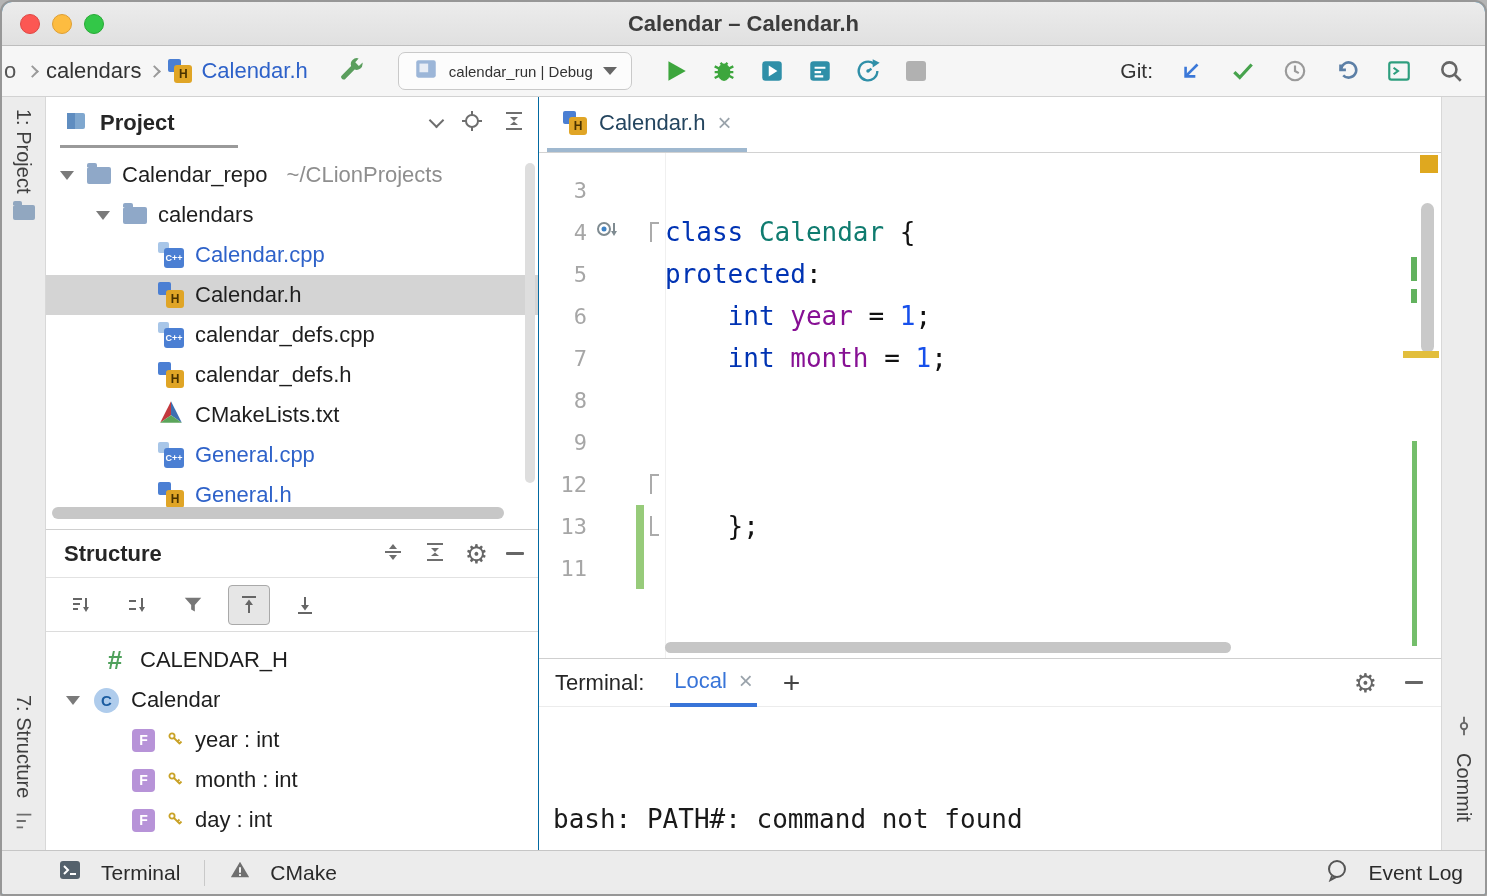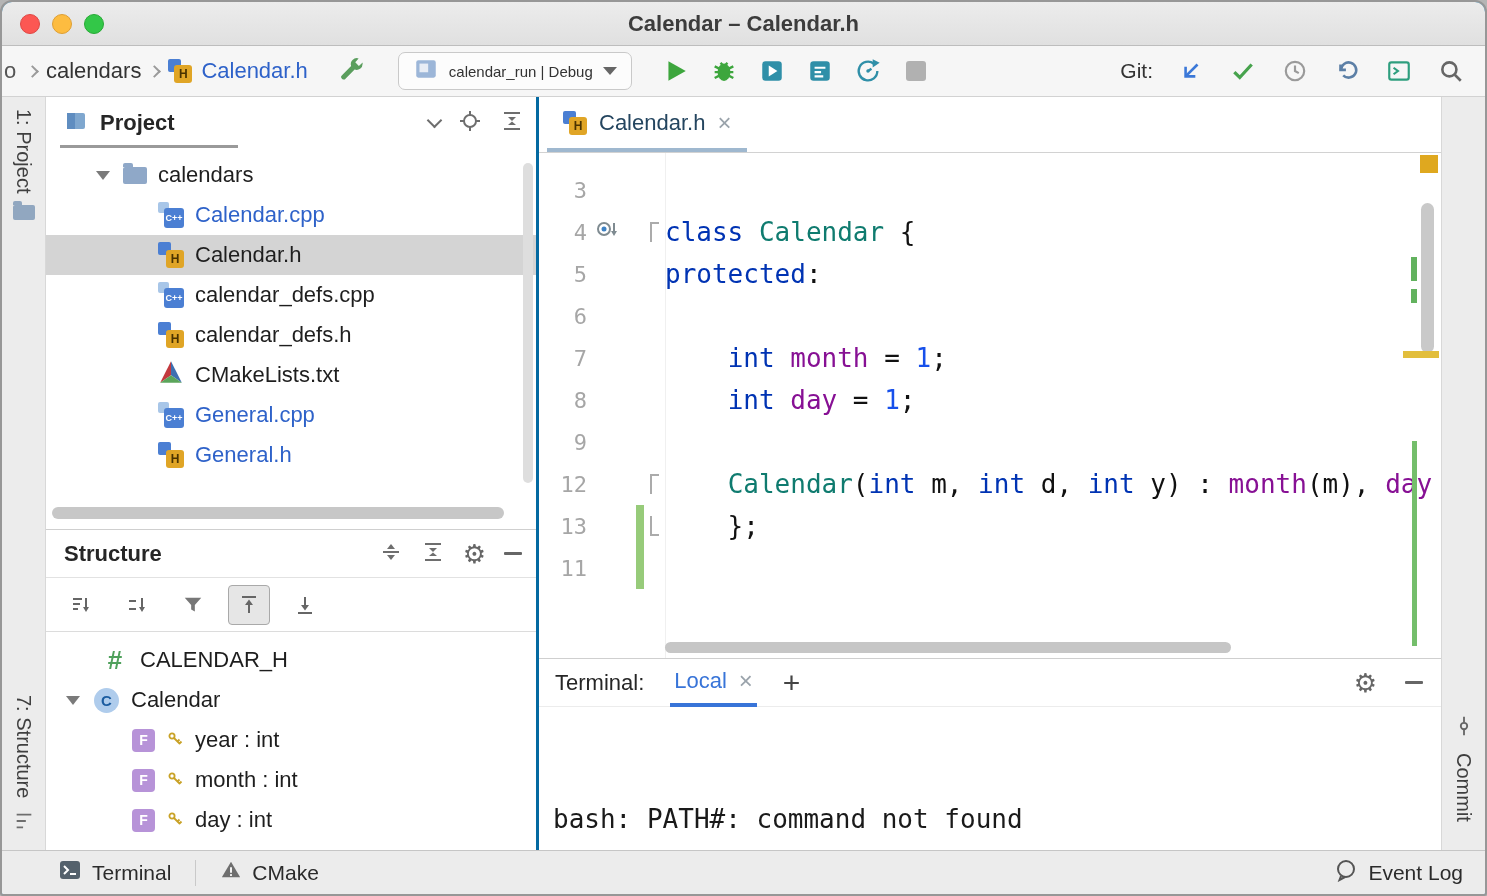--- a/index.html
+++ b/index.html
@@ -37,21 +37,21 @@
   .stripe.right{border-left:1px solid #D8D8D8}
   .stripe-btn{position:absolute;left:0;right:0;display:flex;flex-direction:column;align-items:center;gap:12px}
   .sb-top{top:12px}
   .sb-bottom{bottom:14px}
   .sb-commit{top:618px}
   .vtext{writing-mode:vertical-rl;font-size:20px;color:#3F3F3F}
   .mini-folder{width:22px;height:15px;background:#91A7C0;border-radius:2px;position:relative}
   .mini-folder::before{content:"";position:absolute;top:-4px;left:0;width:9px;height:4px;background:#91A7C0;border-radius:2px 2px 0 0}
 
   
-  .sidecol{width:493px;flex:none;display:flex;flex-direction:column;border-right:3px solid #0369a1;background:#fff;min-height:0}
+  .sidecol{width:493px;flex:none;display:flex;flex-direction:column;border-right:1px solid #0369a1;background:#fff;min-height:0}
   .panel-header{height:52px;flex:none;display:flex;align-items:center;padding:0 12px 0 18px;gap:12px;position:relative;background:#fff}
   .ph-title{font-size:22px;color:#262626;font-weight:bold}
   .ph-underline{position:absolute;left:14px;top:48px;width:178px;height:3px;background:#9A9A9A}
   .ph-actions{margin-left:auto;display:flex;align-items:center;gap:18px}
   .chev-dn{display:inline-block;width:11px;height:11px;border-right:2px solid #6E6E6E;border-bottom:2px solid #6E6E6E;transform:rotate(45deg);margin-top:-5px}
 
   .project-panel{height:432px;flex:none;display:flex;flex-direction:column;position:relative}
   .ptree{flex:1;position:relative;overflow:hidden;padding-top:6px}
   .row{height:40px;display:flex;align-items:center;font-size:22px;color:#1E1E1E;gap:11px;padding-left:12px;white-space:nowrap}
   .row.ind1{padding-left:48px}
@@ -120,21 +120,21 @@
   .term-header{height:48px;flex:none;display:flex;align-items:center;padding:0 18px 0 16px;gap:26px;border-bottom:1px solid #ECECEC}
   .term-title{font-size:22px;color:#262626}
   .term-tab{display:flex;align-items:center;gap:12px;height:48px;border-bottom:4px solid #3874D8;padding:0 4px}
   .term-tab-lbl{font-size:22px;color:#3874D8}
   .term-plus{font-size:30px;color:#444;line-height:1}
   .term-actions{margin-left:auto;display:flex;align-items:center;gap:28px}
   .term-body{flex:1;font-family:"DejaVu Sans Mono",monospace;font-size:26px;color:#1A1A1A;padding:10px 0 0 14px;line-height:41px;white-space:pre;overflow:hidden}
 
   
   .statusbar{height:44px;flex:none;background:#ECECEC;border-top:1px solid #C6C6C6;display:flex;align-items:center;padding:0 22px 0 56px;gap:14px;font-size:21px;color:#2B2B2B}
-  .sb-item{display:flex;align-items:center;gap:10px}
+  .sb-item{display:flex;align-items:center;gap:19px}
   .sb-sep{width:1px;height:26px;background:#C9C9C9;margin:0 10px}
   .sb-right{margin-left:auto;display:flex;gap:12px}
 </style>
 </head>
 <body>
 
 <div class="app">
 
   <div class="titlebar">
     <div class="traffic">
@@ -290,20 +290,28 @@
               <svg width="24" height="24" viewBox="0 0 24 24">
                   <path d="M4 4h16M4 20h16" stroke="#6E6E6E" stroke-width="2"></path>
                   <polygon points="8,8 16,8 12,12" fill="#6E6E6E"></polygon>
                   <polygon points="8,16 16,16 12,12.5" fill="#6E6E6E"></polygon>
                 </svg>
             </span>
           </span>
         </div>
 
         <div class="ptree">
+          <div class="row">
+            <span class="twistybox">
+                <span class="twisty"></span>
+              </span>
+            <span class="folder-ic"></span>
+            <span>Calendar_repo</span>
+            <span class="tpath">~/CLionProjects</span>
+          </div>
           <div class="row ind1">
             <span class="twistybox">
                 <span class="twisty"></span>
               </span>
             <span class="folder-ic"></span>
             <span>calendars</span>
           </div>
           <div class="row ind2">
             <span class="ic-cpp">
                 <span class="badge">C++</span>
@@ -499,48 +507,47 @@
 
           <div class="cline">
             <span class="ln">5</span>
             <span class="gut"></span>
             <span class="codetext"><span class="kw">protected</span><span class="pln">:</span></span>
           </div>
 
           <div class="cline">
             <span class="ln">6</span>
             <span class="gut"></span>
+            <span class="codetext"><span class="pln">    </span><span class="kw">int</span><span class="pln"> </span><span class="fld">year</span><span class="pln"> = </span><span class="numlit">1</span><span class="pln">;</span></span>
           </div>
 
           <div class="cline">
             <span class="ln">7</span>
             <span class="gut"></span>
             <span class="codetext"><span class="pln">    </span><span class="kw">int</span><span class="pln"> </span><span class="fld">month</span><span class="pln"> = </span><span class="numlit">1</span><span class="pln">;</span></span>
           </div>
 
           <div class="cline">
             <span class="ln">8</span>
             <span class="gut"></span>
-            <span class="codetext"><span class="pln">    </span><span class="kw">int</span><span class="pln"> </span><span class="fld">day</span><span class="pln"> = </span><span class="numlit">1</span><span class="pln">;</span></span>
           </div>
 
           <div class="cline">
             <span class="ln">9</span>
             <span class="gut"></span>
             <span class="codetext"></span>
           </div>
 
 
 
           <div class="cline">
             <span class="ln">12</span>
             <span class="gut">
                 <span class="fold-open"></span>
               </span>
-            <span class="codetext"><span class="pln">    </span><span class="cls">Calendar</span><span class="pln">(</span><span class="kw">int</span><span class="pln"> m, </span><span class="kw">int</span><span class="pln"> d, </span><span class="kw">int</span><span class="pln"> y) : </span><span class="fld">month</span><span class="pln">(m), </span><span class="fld">day</span></span>
           </div>
 
           <div class="cline">
             <span class="ln">13</span>
             <span class="gut">
                 <span class="fold-close"></span>
               </span>
             <span class="codetext"><span class="pln">    };</span></span>
           </div>
 

